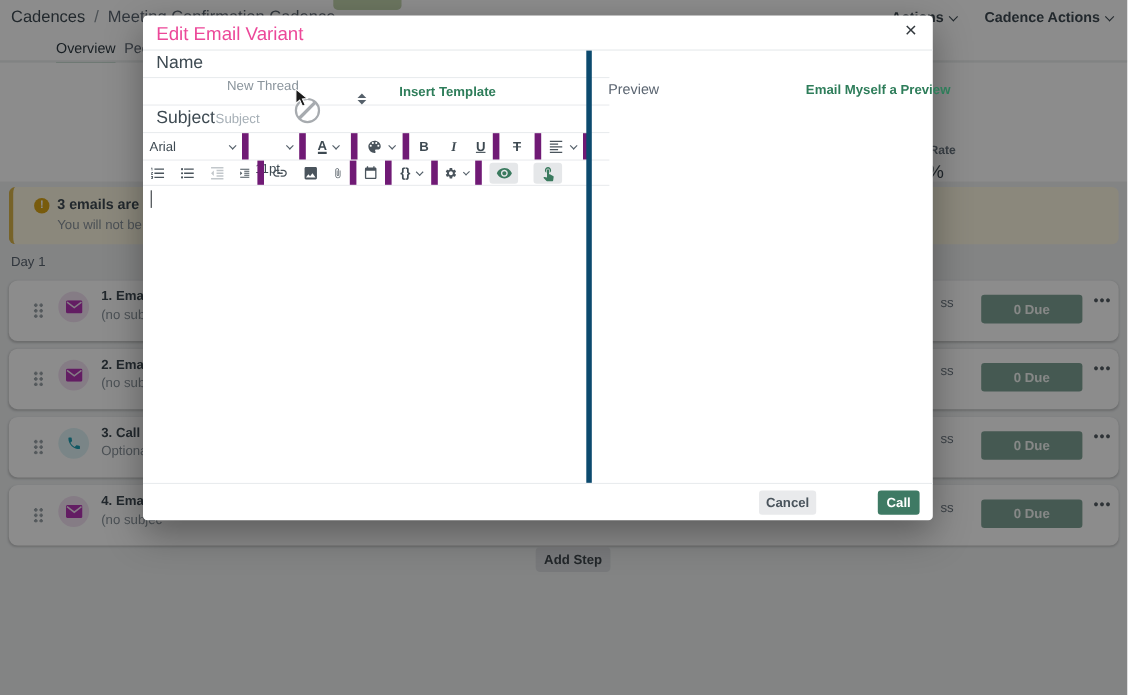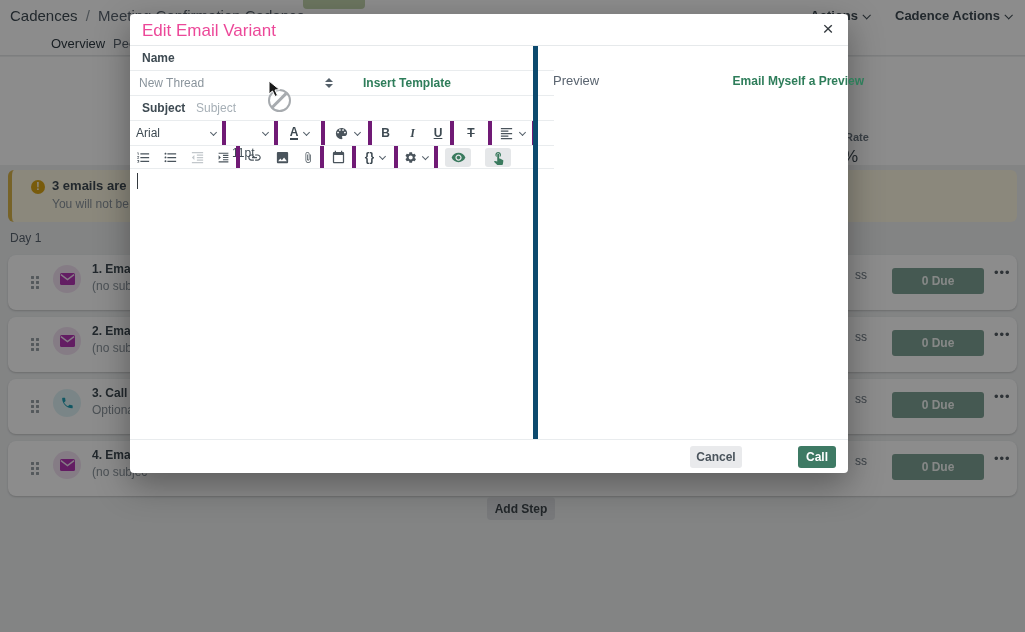--- a/index.html
+++ b/index.html
@@ -54,34 +54,34 @@
   
   #modal { position:absolute; left:130px; top:14px; width:718px; height:459px; background:#fff; border-radius:4px;
            box-shadow:0 12px 34px rgba(0,0,0,.35); z-index:10; }
   .m-header { position:absolute; left:0; top:0; width:718px; height:32px; border-bottom:1px solid #e6e9eb; }
   .m-title { position:absolute; left:12px; top:7px; font-size:17px; color:#ec4899; }
   .m-close { position:absolute; right:8px; top:3px; width:24px; height:24px; border:none; background:none; font-size:19px; color:#33393e; cursor:pointer; line-height:24px; }
   .m-left { position:absolute; left:0; top:32px; width:424px; height:393px; }
   .m-right { position:absolute; left:403px; top:32px; width:346px; height:393px; border-left:5px solid #0c4a6e; }
   .frow { position:relative; width:100%; border-bottom:1px solid #e9ecee; display:flex; align-items:center; }
   .frow.name, .frow.thread, .frow.subject { height:25px; }
-  .flabel { font-size:12px; font-weight:700; color:#3e4a52; margin-left:12px; width:44px; flex:0 0 auto; }
+  .flabel { font-size:16px; font-weight:400; color:#3e4a52; margin-left:12px; width:44px; flex:0 0 auto; }
   .fvalue { border:none; outline:none; font-size:12px; color:#4a545c; font-family:inherit; flex:1; margin-left:10px; }
   .fvalue::placeholder { color:#a6afb6; }
-  .thread-sel { display:flex; align-items:center; width:200px; margin-left:9px; font-size:12px; color:#8a949c; cursor:pointer; }
+  .thread-sel { display:flex; align-items:center; width:200px; margin-left:9px; font-size:12px; color:#8a949c; cursor:pointer;flex-direction:column; }
   .sortarrows { margin-left:auto; display:flex; flex-direction:column; gap:2px; margin-right:6px; }
   .sortarrows i { display:block; width:0; height:0; border-left:4px solid transparent; border-right:4px solid transparent; }
   .sortarrows .up { border-bottom:4px solid #55606a; }
   .sortarrows .dn { border-top:4px solid #55606a; }
   .ins-tpl { margin-left:24px; font-size:12px; font-weight:600; color:#2e7d5a; cursor:pointer; text-decoration:none; }
 
   .tb { display:flex; align-items:stretch; border-bottom:1px solid #e9ecee; height:25px; }
   .tb2 { height:23px; }
   .cell { display:flex; align-items:center; justify-content:center; padding:0 6px; cursor:pointer; color:#3e4a52; font-size:12px; }
-  .cell.bdr { border-right:4px solid #701a75; }
+  .cell.bdr { border-right:6px solid #701a75; }
   .cell .chev2 { width:5px; height:5px; border-right:1.4px solid #55606a; border-bottom:1.4px solid #55606a; transform:rotate(45deg); margin-left:6px; margin-top:-2px; }
   .fontcell { width:96px; justify-content:flex-start; }
   .fontcell span { flex:1; }
   .sizecell { width:52px; justify-content:flex-start; }
   .sizecell span { flex:1;margin-top:40px; }
   .btn-b { font-weight:800; }
   .btn-i { font-style:italic; font-family:"Liberation Serif",serif; font-weight:600; }
   .btn-u { text-decoration:underline; font-weight:600; }
   .btn-s { text-decoration:line-through; font-weight:600; }
   .colorA { font-weight:600; border-bottom:2px solid #3e4a52; line-height:12px; }

